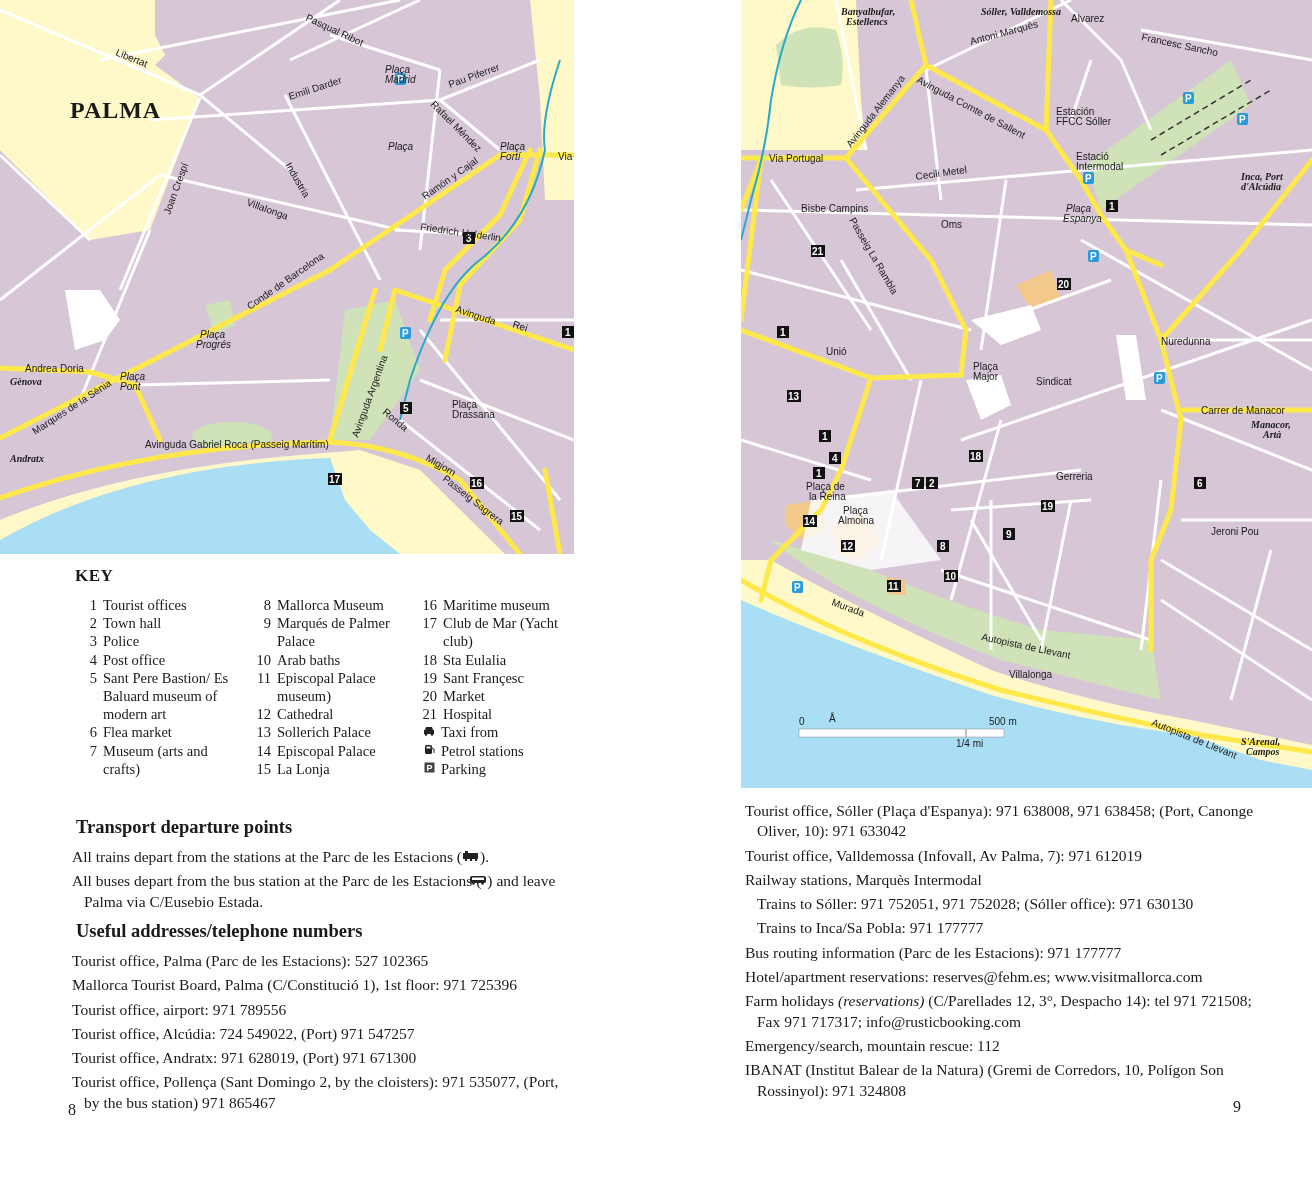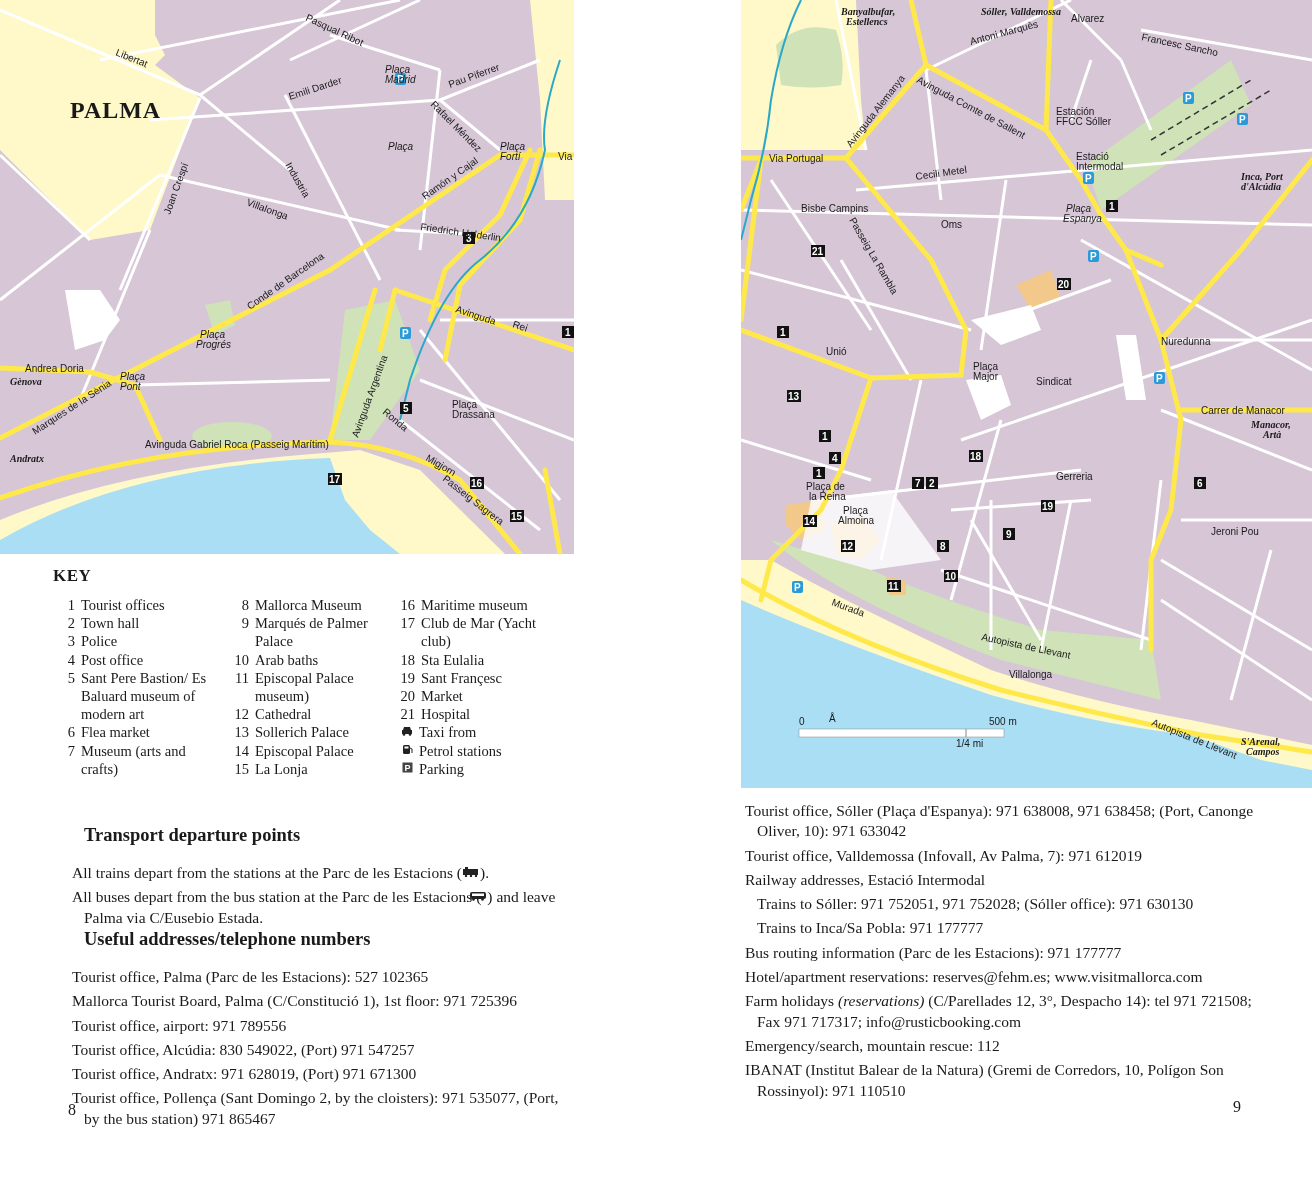--- a/index.html
+++ b/index.html
@@ -5,34 +5,34 @@
   html, body { margin:0; padding:0; background:#ffffff; }
   body { width:1312px; height:1181px; position:relative; overflow:hidden;
          font-family:"Liberation Serif", "DejaVu Serif", serif; color:#1a1a1a; }
   .map { position:absolute; top:0; overflow:hidden; background:#d6c6d6; }
   .map-left { left:0; width:574px; height:554px; }
   .map-right { left:741px; width:571px; height:788px; }
   .map svg { position:absolute; left:0; top:0; }
   .maplabel { font-family:"Liberation Sans", "DejaVu Sans", sans-serif; font-size:10px; fill:#1a1a1a; }
   .mapital { font-family:"Liberation Serif", "DejaVu Serif", serif; font-style:italic; font-size:10px; fill:#1a1a1a; font-weight:bold; }
   .cityname { font-family:"Liberation Serif", "DejaVu Serif", serif; font-weight:bold; font-size:24px; fill:#1a1a1a; letter-spacing:1px; }
-  .key { position:absolute; left:53px; top:566px; width:500px; }
+  .key { position:absolute; left:75px; top:566px; width:500px; }
   .key h3 { margin:0 0 10px 0; font-size:17px; font-weight:bold; letter-spacing:0.5px; }
   .key-cols { display:flex; }
   .key-col { font-size:14.5px; line-height:18.2px; }
   .key-col.c1 { width:172px; }
   .key-col.c2 { width:166px; }
   .key-col.c3 { width:160px; }
   .kitem { display:flex; }
   .knum { display:inline-block; width:22px; text-align:right; margin-right:6px; flex:none; }
   .c2 .knum, .c3 .knum { width:24px; }
   .ktext { flex:1; }
   .kicon { display:inline-block; width:22px; margin-right:6px; text-align:right; flex:none; font-family:"DejaVu Sans", sans-serif; font-size:12px; }
   .section { position:absolute; font-size:15.5px; line-height:20.3px; }
-  .section h2 { margin:16px; font-size:18.5px; font-weight:bold; line-height:24px; }
+  .section h2 { margin:8px; font-size:18.5px; font-weight:bold; line-height:24px; }
   .section p { margin:4px; }
   .indent { padding-left:12px; }
   .hang { padding-left:12px; text-indent:-12px; }
   .transport { left:68px; top:807px; width:510px; }
   .useful { left:68px; top:911px; width:510px; }
   .right-text { left:741px; top:797px; width:520px; }
   .pagenum { position:absolute; font-size:16px; }
   .ico { display:inline-block; font-family:"DejaVu Sans", sans-serif; font-size:12px; vertical-align:1px; }
 </style>
 </head>
@@ -287,21 +287,21 @@
           <circle cx="4.5" cy="8.5" r="1.3" fill="#222"></circle>
           <circle cx="13.5" cy="8.5" r="1.3" fill="#222"></circle>
         </svg></span><span>) and leave Palma via C/Eusebio Estada.</span></p>
 </div>
 
 <div class="section useful">
   <h2>Useful addresses/telephone numbers</h2>
   <p class="hang">Tourist office, Palma (Parc de les Estacions): 527 102365</p>
   <p class="hang">Mallorca Tourist Board, Palma (C/Constitució 1), 1st floor: 971 725396</p>
   <p class="hang">Tourist office, airport: 971 789556</p>
-  <p class="hang">Tourist office, Alcúdia: 830 549022, (Port) 971 547257</p>
+  <p class="hang">Tourist office, Alcúdia: 724 549022, (Port) 971 547257</p>
   <p class="hang">Tourist office, Andratx: 971 628019, (Port) 971 671300</p>
   <p class="hang">Tourist office, Pollença (Sant Domingo 2, by the cloisters): 971 535077, (Port, by the bus station) 971 865467</p>
 </div>
 <div class="pagenum" style="left:68px; top:1101px;">8</div>
 
 <div class="map map-right">
   <svg width="571" height="788" viewBox="0 0 571 788">
     <rect width="571" height="788" fill="#d6c6d6"></rect>
     <polygon points="0,0 70,0 115,0 120,100 125,150 0,150" fill="#fff8c8"></polygon>
     <path d="M35,45 Q60,20 95,30 Q105,60 100,85 Q70,90 40,85 Z" fill="#cfe2b8"></path>
@@ -480,22 +480,22 @@
     <text x="248" y="725" class="maplabel" font-size="8">500 m</text>
     <rect x="58" y="729" width="205" height="8" fill="#ffffff" stroke="#888" stroke-width="0.5"></rect>
     <line x1="225" y1="729" x2="225" y2="737" stroke="#888"></line>
     <text x="215" y="747" class="maplabel" font-size="8">1/4 mi</text>
   </svg>
 </div>
 
 <div class="section right-text">
   <p class="hang">Tourist office, Sóller (Plaça d'Espanya): 971 638008, 971 638458; (Port, Canonge Oliver, 10): 971 633042</p>
   <p class="hang">Tourist office, Valldemossa (Infovall, Av Palma, 7): 971 612019</p>
-  <p class="hang">Railway addresses, Estació Intermodal</p>
+  <p class="hang">Railway stations, Marquès Intermodal</p>
   <p class="indent">Trains to Sóller: 971 752051, 971 752028; (Sóller office): 971 630130</p>
   <p class="indent">Trains to Inca/Sa Pobla: 971 177777</p>
   <p class="hang">Bus routing information (Parc de les Estacions): 971 177777</p>
   <p class="hang">Hotel/apartment reservations: reserves@fehm.es; www.visitmallorca.com</p>
   <p class="hang"><span>Farm holidays </span><i>(reservations)</i><span> (C/Parellades 12, 3°, Despacho 14): tel 971 721508; Fax 971 717317; info@rusticbooking.com</span></p>
   <p class="hang">Emergency/search, mountain rescue: 112</p>
-  <p class="hang">IBANAT (Institut Balear de la Natura) (Gremi de Corredors, 10, Polígon Son Rossinyol): 971 110510</p>
+  <p class="hang">IBANAT (Institut Balear de la Natura) (Gremi de Corredors, 10, Polígon Son Rossinyol): 971 324808</p>
 </div>
 <div class="pagenum" style="left:1233px; top:1098px;">9</div>
 
 </body></html>

